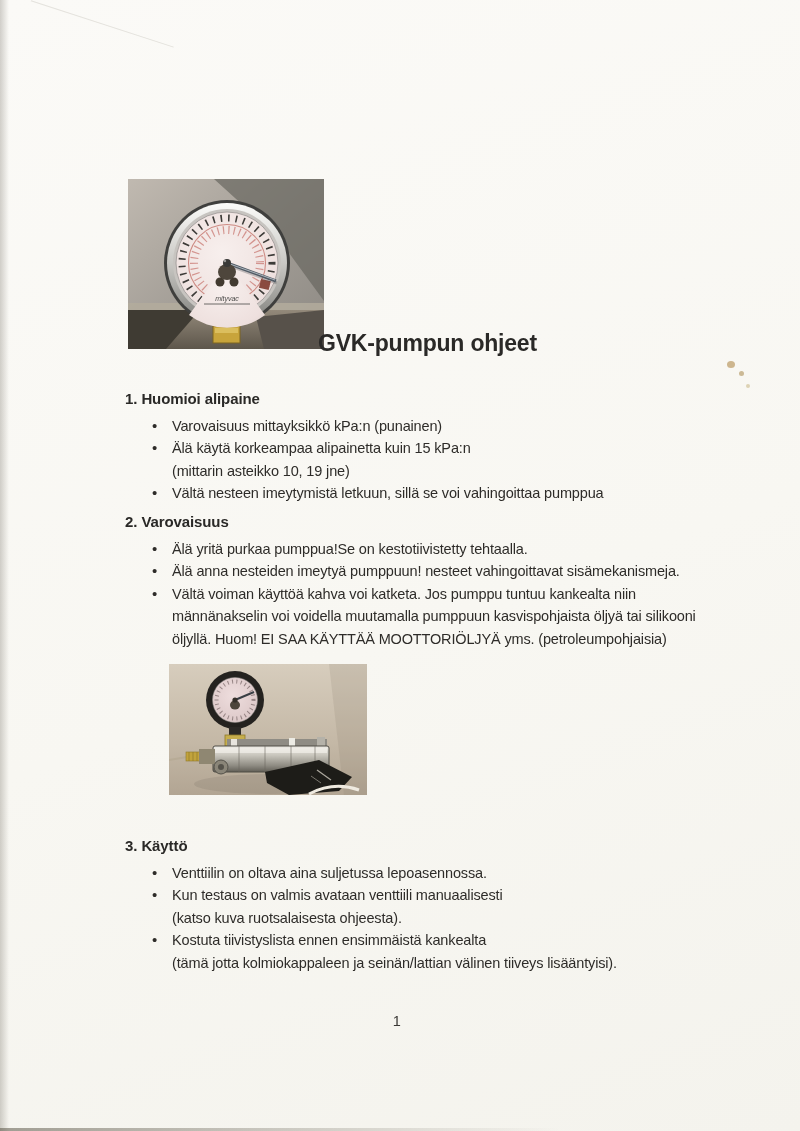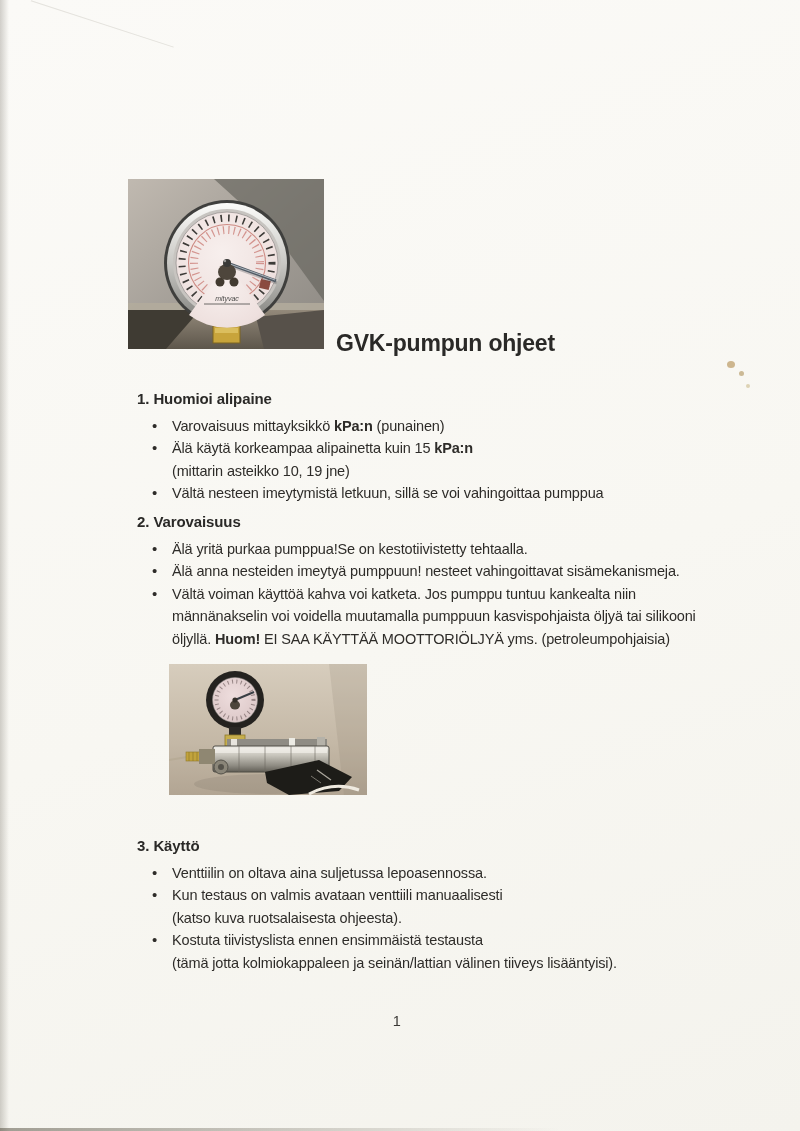--- a/index.html
+++ b/index.html
@@ -12,36 +12,36 @@
   .edge-left{position:absolute;left:0;top:0;bottom:0;width:9px;
     background:linear-gradient(to right,rgba(110,105,95,.30),rgba(110,105,95,0));}
   .edge-bottom{position:absolute;left:0;bottom:0;height:3px;width:560px;
     background:linear-gradient(to right,rgba(90,85,70,.55),rgba(90,85,70,0));}
   .crease{position:absolute;left:18px;top:22px;width:150px;height:60px;
     border-top:1px solid rgba(160,155,145,.25);transform:rotate(18deg);}
   .photo{position:absolute;display:block;}
   #photo1{left:128px;top:179px;width:196px;height:170px;}
   #photo2{left:169px;top:664px;width:198px;height:131px;}
   .title{
-    position:absolute;left:336px;top:330px;
+    position:absolute;left:318px;top:330px;
     font-size:23px;font-weight:700;letter-spacing:-.2px;color:#2a2927;
   }
   .sec{position:absolute;width:648px;font-size:14.5px;letter-spacing:-.15px;line-height:22.5px;}
   #sec1{left:125px;top:388px;}
   #sec2{left:125px;top:511px;}
   #sec3{left:125px;top:835px;}
-  .sec h2{margin:0 0 4px 12px;font-size:15px;font-weight:700;letter-spacing:-.1px;color:#2a2927;}
+  .sec h2{margin:0 0 4px 0;font-size:15px;font-weight:700;letter-spacing:-.1px;color:#2a2927;}
   .intro{margin:0 0 3px 0;white-space:nowrap;}
   .bullets{margin:0;padding:0;}
   .bullet{display:flex;align-items:flex-start;margin:0 0 0 27px;}
   .dot{flex:0 0 20px;}
   .dot::before{content:"\2022";font-size:15px;}
   .bl{flex:1 1 auto;}
   .ln{display:block;white-space:nowrap;}
-  b{font-weight:700;}
+  b{font-weight:400;}
   .pagenum{position:absolute;left:0;right:6px;top:1013px;text-align:center;
     font-size:14.5px;color:#3a3835;letter-spacing:.5px;}
   .stain{position:absolute;border-radius:50%;}
   .stain1{left:727px;top:361px;width:8px;height:7px;background:#a9803a;opacity:.55;}
   .stain2{left:739px;top:371px;width:5px;height:5px;background:#a07c3a;opacity:.5;}
   .stain3{left:746px;top:384px;width:4px;height:4px;background:#b49a58;opacity:.4;}
 </style>
 </head>
 <body>
 
@@ -225,21 +225,21 @@
       <div class="bullet">
         <span class="dot"></span>
         <span class="bl">
           <span class="ln">Kun testaus on valmis avataan venttiili manuaalisesti</span>
           <span class="ln">(katso kuva ruotsalaisesta ohjeesta).</span>
         </span>
       </div>
       <div class="bullet">
         <span class="dot"></span>
         <span class="bl">
-          <span class="ln">Kostuta tiivistyslista ennen ensimmäistä testausta</span>
+          <span class="ln">Kostuta tiivistyslista ennen ensimmäistä kankealta</span>
           <span class="ln">(tämä jotta kolmiokappaleen ja seinän/lattian välinen tiiveys lisääntyisi).</span>
         </span>
       </div>
     </div>
   </div>
 
   <div class="pagenum">1</div>
 
   <div class="stain stain1"></div>
   <div class="stain stain2"></div>

